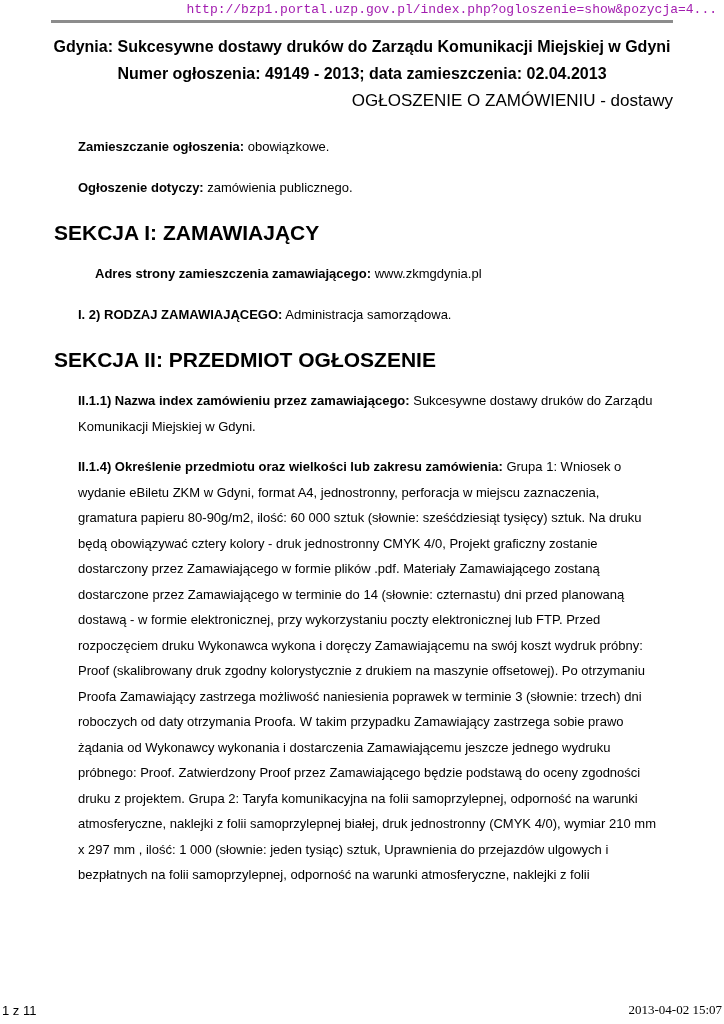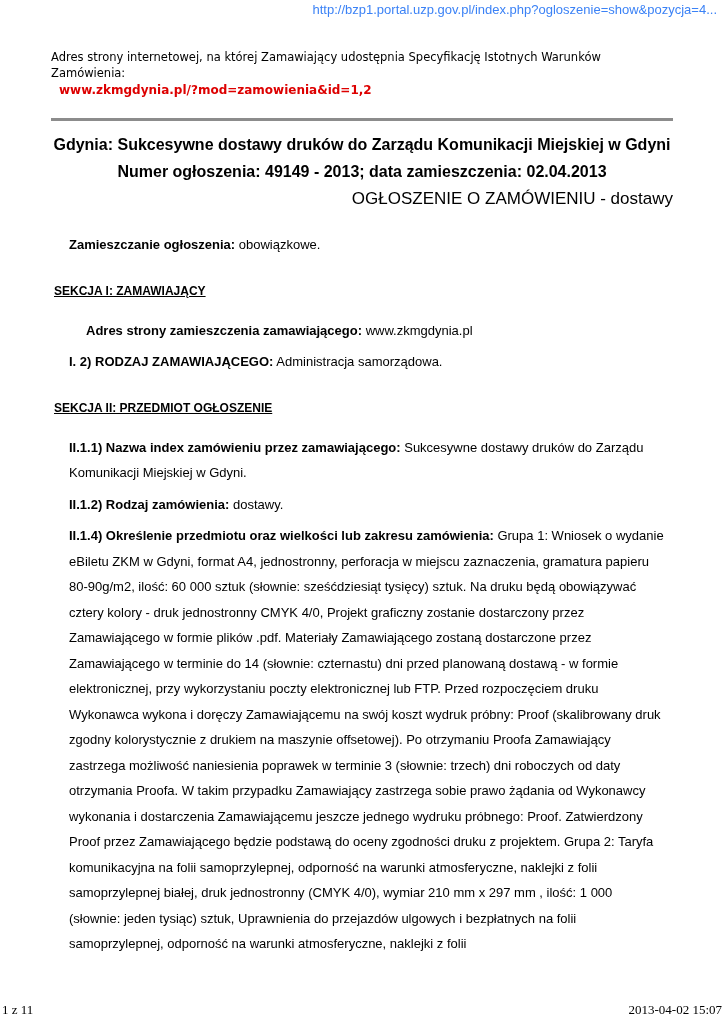--- a/index.html
+++ b/index.html
@@ -13,30 +13,30 @@
     height: 1024px;
     position: relative;
     overflow: hidden;
     font-family: "Liberation Sans", sans-serif;
   }
   
   .print-header {
     position: absolute;
     top: 2px;
     right: 7px;
-    font-family: Liberation Sans, sans-serif;
+    font-family: Liberation Mono, monospace;
     font-size: 13px;
-    color: #3b82f6;
+    color: #a21caf;
     white-space: nowrap;
   }
   .print-footer-left {
     position: absolute;
     bottom: 6px;
     left: 2px;
-    font-family: Liberation Serif, serif;
+    font-family: Liberation Sans, sans-serif;
     font-size: 13px;
   }
   .print-footer-right {
     position: absolute;
     bottom: 6px;
     right: 2px;
     font-family: "Liberation Serif", serif;
     font-size: 13px;
   }
   
@@ -93,74 +93,69 @@
     text-align: right;
   }
   
   .meta-block {
     margin-top: 20px;
     padding-left: 12px;
     font-size: 13px;
     line-height: 25.5px;
   }
   .meta-block p, .section-body p {
-    margin: 6px;
+    margin: 15px;
   }
   .section-heading {
     margin: 20px 0 14px 3px;
-    font-size: 12px;
+    font-size: 21px;
     line-height: 26px;
     font-weight: bold;
-    text-decoration: underline;
   }
   .section-body {
     padding-left: 12px;
     font-size: 13px;
     line-height: 25.5px;
   }
   .indent {
     padding-left: 17px;
   }
   b { font-weight: bold; }
 </style>
 </head>
 <body>
 
 <div class="print-header">http://bzp1.portal.uzp.gov.pl/index.php?ogloszenie=show&amp;pozycja=4...</div>
 
 <div class="content">
 
-  <div class="siwz">
-    <span>Adres strony internetowej, na której Zamawiający udostępnia Specyfikację Istotnych Warunków Zamówienia:</span>
-    <a class="siwz-link">www.zkmgdynia.pl/?mod=zamowienia&amp;id=1,2</a>
-  </div>
 
   <div class="rule"></div>
 
   <div class="title-block">
     <p class="title-main">Gdynia: Sukcesywne dostawy druków do Zarządu Komunikacji Miejskiej w Gdyni</p>
     <p class="title-number">Numer ogłoszenia: 49149 - 2013; data zamieszczenia: 02.04.2013</p>
     <p class="title-type">OGŁOSZENIE O ZAMÓWIENIU - dostawy</p>
   </div>
 
   <div class="meta-block">
     <p><b>Zamieszczanie ogłoszenia:</b><span> obowiązkowe.</span></p>
+    <p><b>Ogłoszenie dotyczy:</b><span> zamówienia publicznego.</span></p>
   </div>
 
   <div class="section-heading">SEKCJA I: ZAMAWIAJĄCY</div>
 
   <div class="section-body">
     <p class="indent"><b>Adres strony zamieszczenia zamawiającego:</b><span> www.zkmgdynia.pl</span></p>
     <p><b>I. 2) RODZAJ ZAMAWIAJĄCEGO:</b><span> Administracja samorządowa.</span></p>
   </div>
 
   <div class="section-heading">SEKCJA II: PRZEDMIOT OGŁOSZENIE</div>
 
   <div class="section-body">
     <p><b>II.1.1) Nazwa index zamówieniu przez zamawiającego:</b><span> Sukcesywne dostawy druków do Zarządu Komunikacji Miejskiej w Gdyni.</span></p>
-    <p><b>II.1.2) Rodzaj zamówienia:</b><span> dostawy.</span></p>
     <p><b>II.1.4) Określenie przedmiotu oraz wielkości lub zakresu zamówienia:</b><span> Grupa 1: Wniosek o wydanie eBiletu ZKM w Gdyni, format A4, jednostronny, perforacja w miejscu zaznaczenia, gramatura papieru 80-90g/m2, ilość: 60 000 sztuk (słownie: sześćdziesiąt tysięcy) sztuk. Na druku będą obowiązywać cztery kolory - druk jednostronny CMYK 4/0, Projekt graficzny zostanie dostarczony przez Zamawiającego w formie plików .pdf. Materiały Zamawiającego zostaną dostarczone przez Zamawiającego w terminie do 14 (słownie: czternastu) dni przed planowaną dostawą - w formie elektronicznej, przy wykorzystaniu poczty elektronicznej lub FTP. Przed rozpoczęciem druku Wykonawca wykona i doręczy Zamawiającemu na swój koszt wydruk próbny: Proof (skalibrowany druk zgodny kolorystycznie z drukiem na maszynie offsetowej). Po otrzymaniu Proofa Zamawiający zastrzega możliwość naniesienia poprawek w terminie 3 (słownie: trzech) dni roboczych od daty otrzymania Proofa. W takim przypadku Zamawiający zastrzega sobie prawo żądania od Wykonawcy wykonania i dostarczenia Zamawiającemu jeszcze jednego wydruku próbnego: Proof. Zatwierdzony Proof przez Zamawiającego będzie podstawą do oceny zgodności druku z projektem. Grupa 2: Taryfa komunikacyjna na folii samoprzylepnej, odporność na warunki atmosferyczne, naklejki z folii samoprzylepnej białej, druk jednostronny (CMYK 4/0), wymiar 210 mm x 297 mm , ilość: 1 000 (słownie: jeden tysiąc) sztuk, Uprawnienia do przejazdów ulgowych i bezpłatnych na folii samoprzylepnej, odporność na warunki atmosferyczne, naklejki z folii</span></p>
   </div>
 
 </div>
 
 <div class="print-footer-left">1 z 11</div>
 <div class="print-footer-right">2013-04-02 15:07</div>
 
 </body></html>

